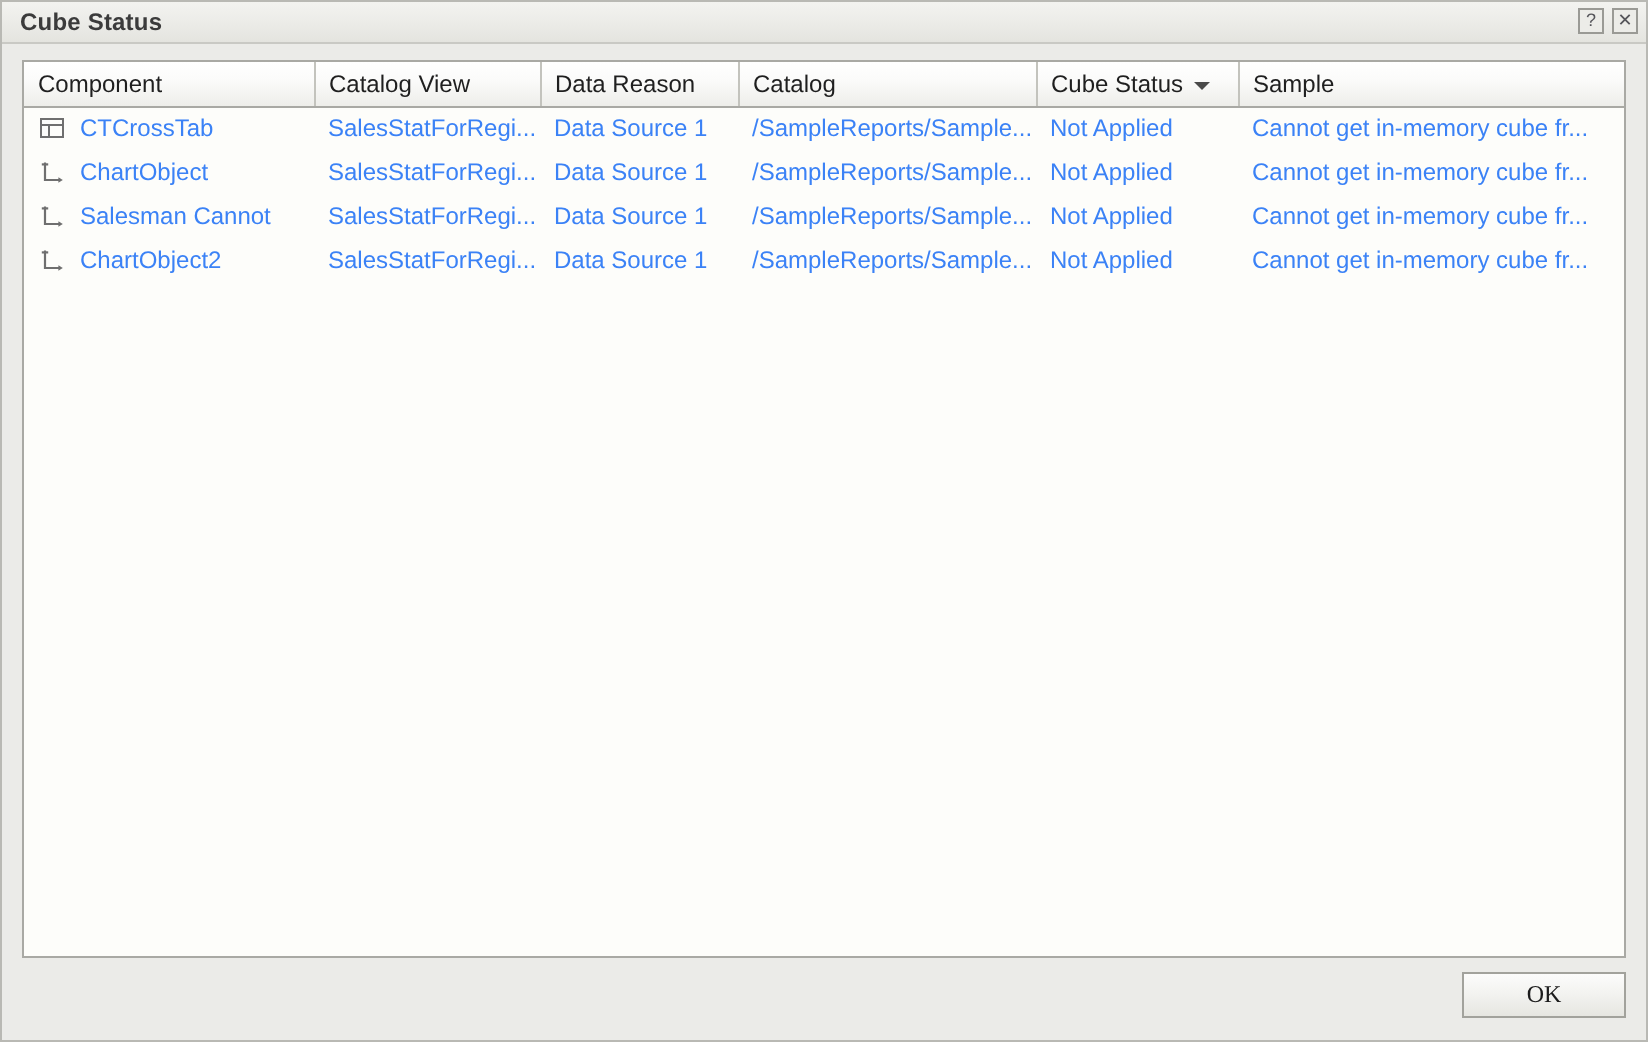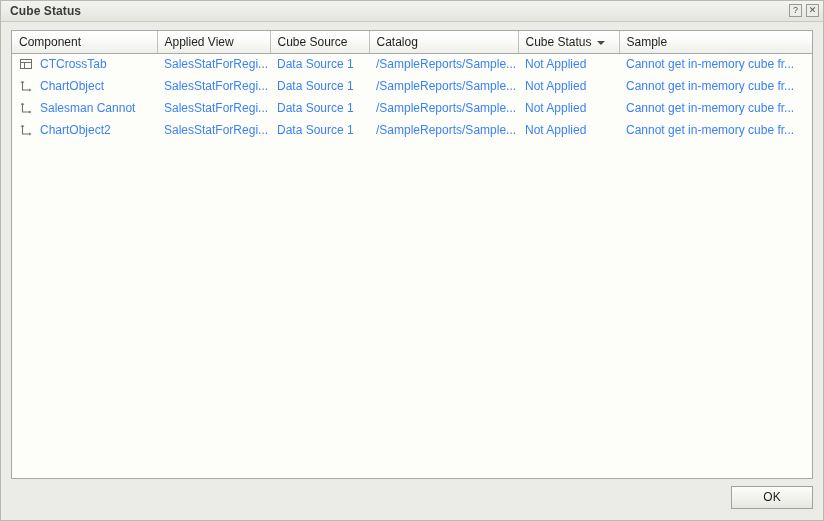--- a/index.html
+++ b/index.html
@@ -166,21 +166,21 @@
   }
   .ok-button {
     position: absolute;
     right: 10px;
     top: 7px;
     width: 82px;
     height: 23px;
     box-sizing: border-box;
     border: 1px solid #a2a29c;
     background: linear-gradient(to bottom, #fcfcfb 0%, #f2f2ef 50%, #e6e6e1 100%);
-    font-family: Liberation Sans, sans-serif;
+    font-family: Liberation Serif, serif;
     font-size: 12px;
     color: #1c1c1c;
     text-align: center;
     line-height: 21px;
     cursor: default;
     padding: 0;
   }
 </style>
 </head>
 <body>
@@ -208,26 +208,26 @@
           </colgroup>
         <thead>
           <tr>
               <th>
                 <div class="th-inner">
                   <span>Component</span>
                 </div>
               </th>
               <th>
                 <div class="th-inner">
-                  <span>Applied View</span>
-                </div>
-              </th>
-              <th>
-                <div class="th-inner">
-                  <span>Cube Source</span>
+                  <span>Catalog View</span>
+                </div>
+              </th>
+              <th>
+                <div class="th-inner">
+                  <span>Data Reason</span>
                 </div>
               </th>
               <th>
                 <div class="th-inner">
                   <span>Catalog</span>
                 </div>
               </th>
               <th>
                 <div class="th-inner">
                   <span>Cube Status</span>

